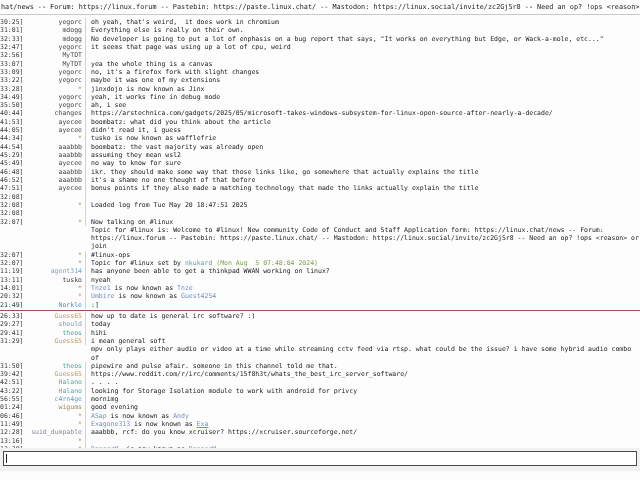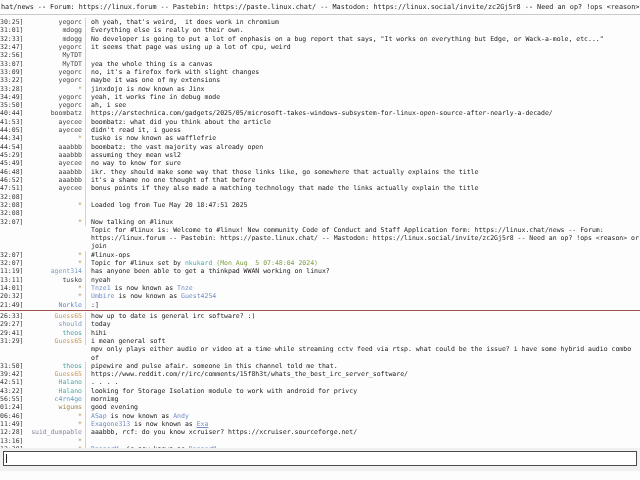--- a/index.html
+++ b/index.html
@@ -106,21 +106,21 @@
       <div class="row">
         <div class="left">
           <span class="ts">35:50]</span>
           <span class="nick">yegorc</span>
         </div>
         <span class="msg"><span>ah, i see</span></span>
       </div>
       <div class="row">
         <div class="left">
           <span class="ts">40:44]</span>
-          <span class="nick">boombatz</span>
+          <span class="nick">changes</span>
         </div>
         <span class="msg"><span>https://arstechnica.com/gadgets/2025/05/microsoft-takes-windows-subsystem-for-linux-open-source-after-nearly-a-decade/</span></span>
       </div>
       <div class="row">
         <div class="left">
           <span class="ts">41:53]</span>
           <span class="nick">ayecee</span>
         </div>
         <span class="msg"><span>boombatz: what did you think about the article</span></span>
       </div>

